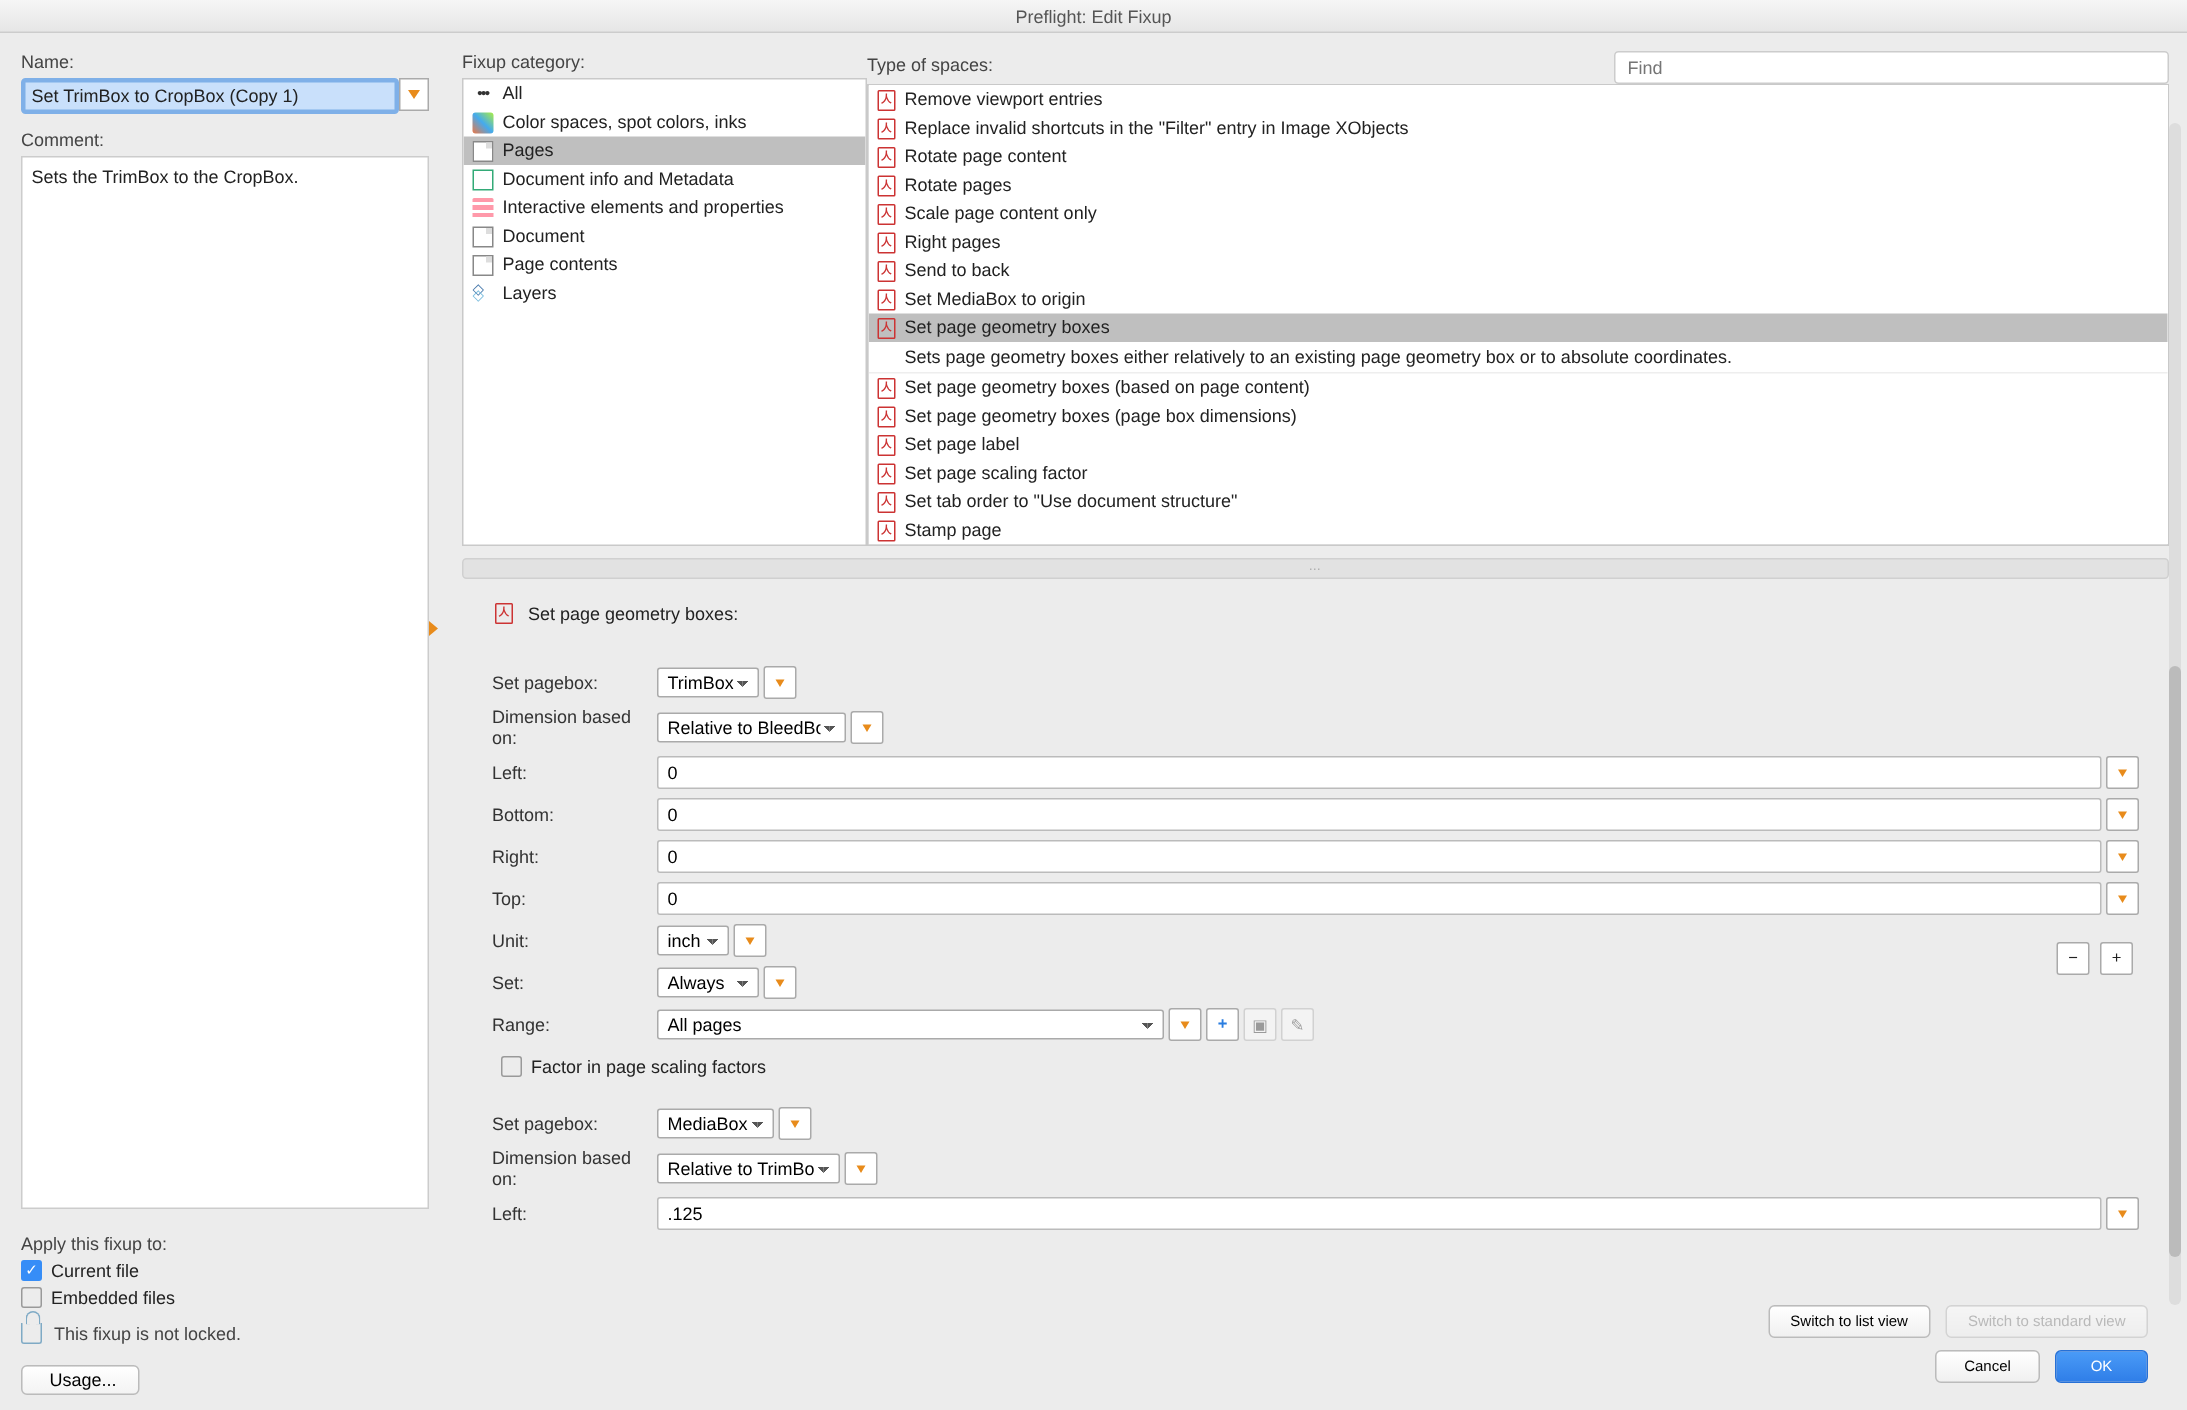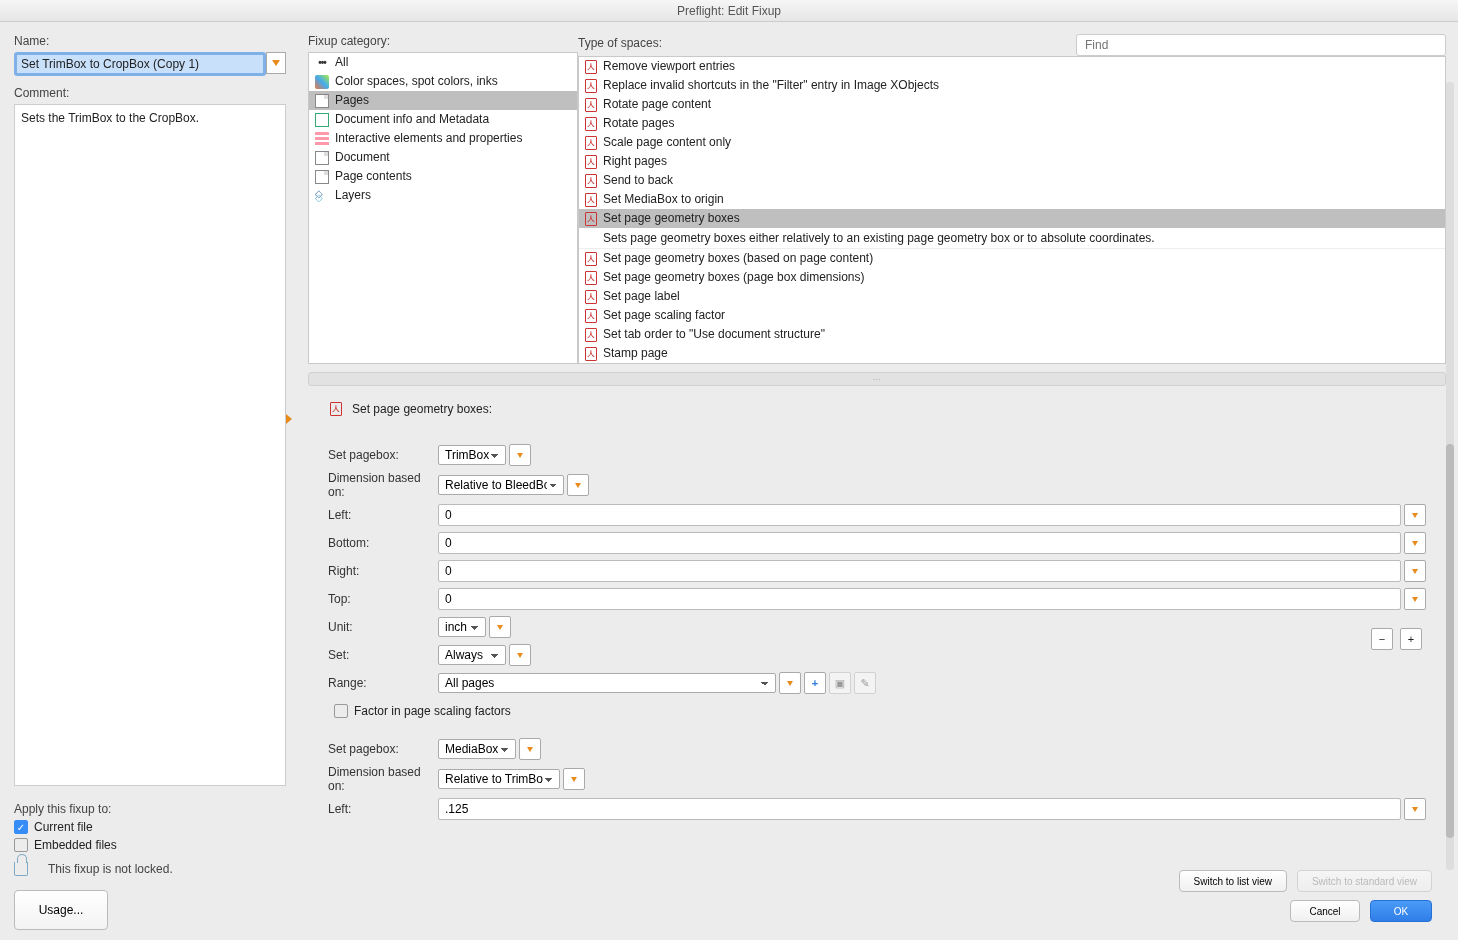--- a/index.html
+++ b/index.html
@@ -71,32 +71,32 @@
   padding: 6px;
   margin-bottom: 10px;
   font-size: 12px;
   overflow: auto;
   min-height: 400px;
 }
 .apply-section { margin-top: 6px; }
 .chk-row { display: flex; align-items: center; gap: 6px; margin: 4px 0; }
 .chk { width: 14px; height: 14px; border: 1px solid #999; border-radius: 2px; display:inline-flex;align-items:center;justify-content:center;font-size:10px;color:#fff;}
 .chk.checked { background:#368df7;border-color:#368df7; }
-.lock-row { display:flex; align-items:center; gap:20px; margin-top:10px; color:#444;}
+.lock-row { display:flex; align-items:center; gap:8px; margin-top:10px; color:#444;}
 .lock-icon { width:14px;height:14px;display:inline-block;border:1.5px solid #7faac5;border-top:none;border-radius:0 0 2px 2px;position:relative;}
 .lock-icon::before{content:"";position:absolute;top:-8px;left:2px;width:8px;height:8px;border:1.5px solid #7faac5;border-bottom:none;border-radius:6px 6px 0 0;}
 .usage-btn {
   margin-top: 14px;
-  padding: 12px 18px;
+  padding: 2px 18px;
   border: 1px solid #bbb;
   border-radius: 4px;
   background: linear-gradient(#fff,#f3f3f3);
   font-size: 12px;
   cursor: pointer;
-  width: 94px;
+  width: 79px;
   text-align: center;
 }
 .right-col {
   flex: 1;
   display: flex;
   flex-direction: column;
   padding: 12px 12px 10px 8px;
   position: relative;
 }
 .top-lists {

